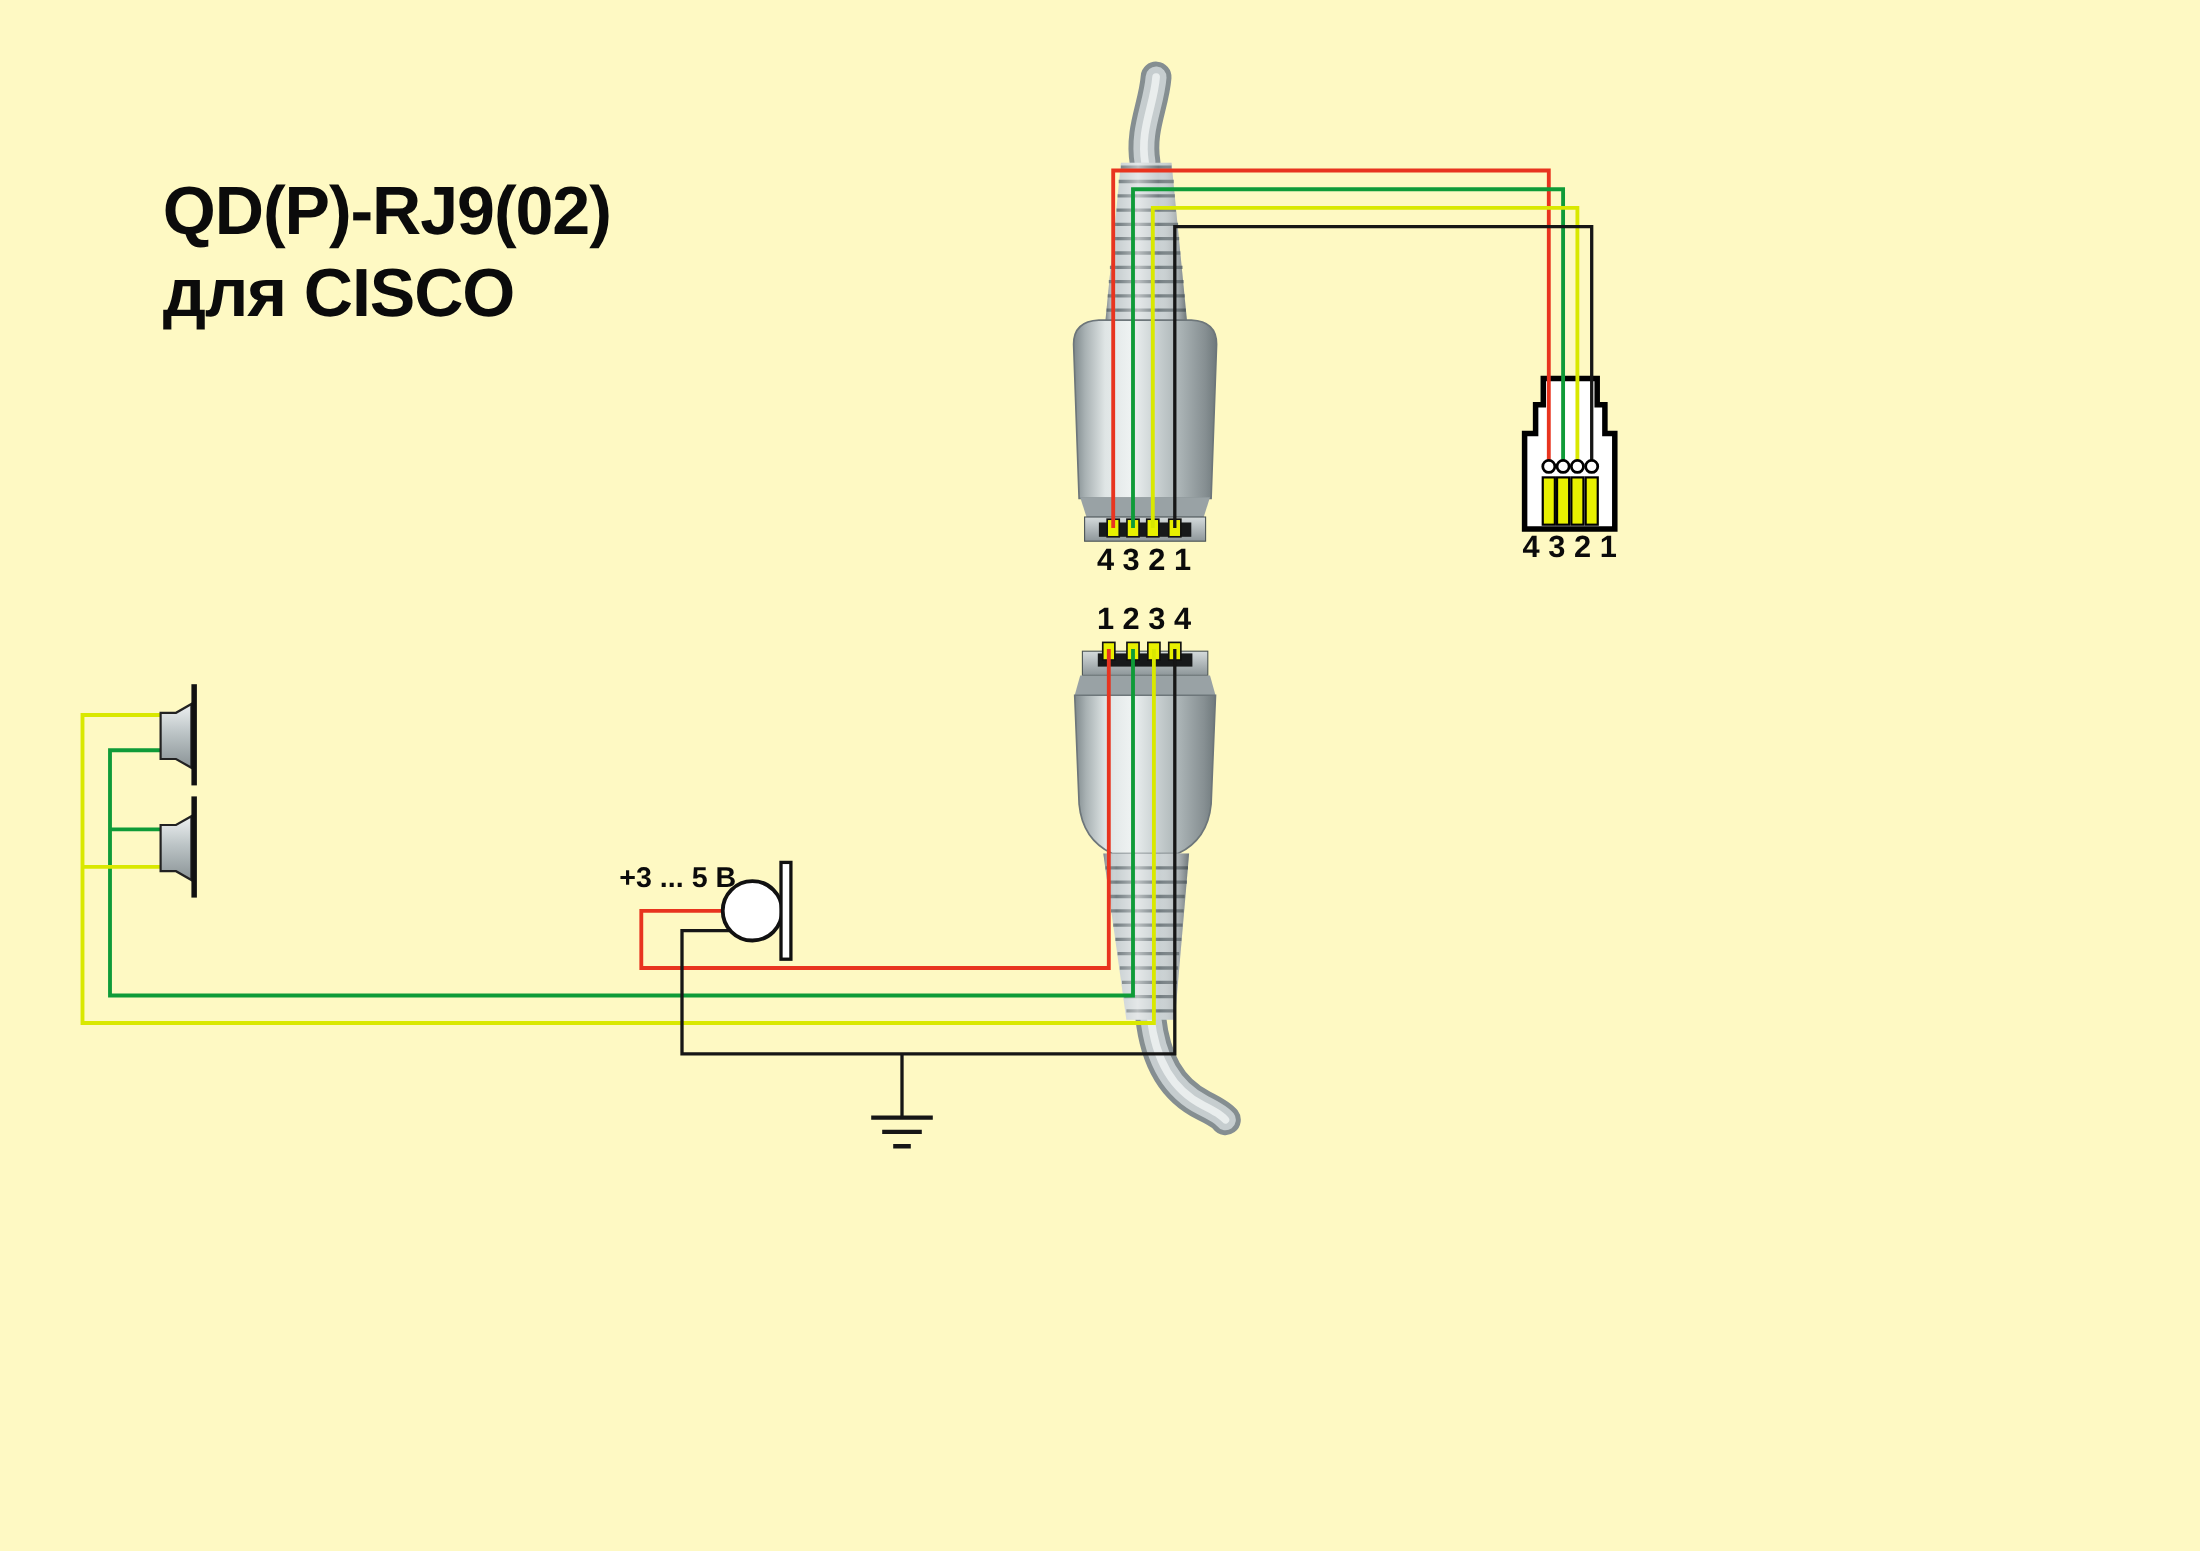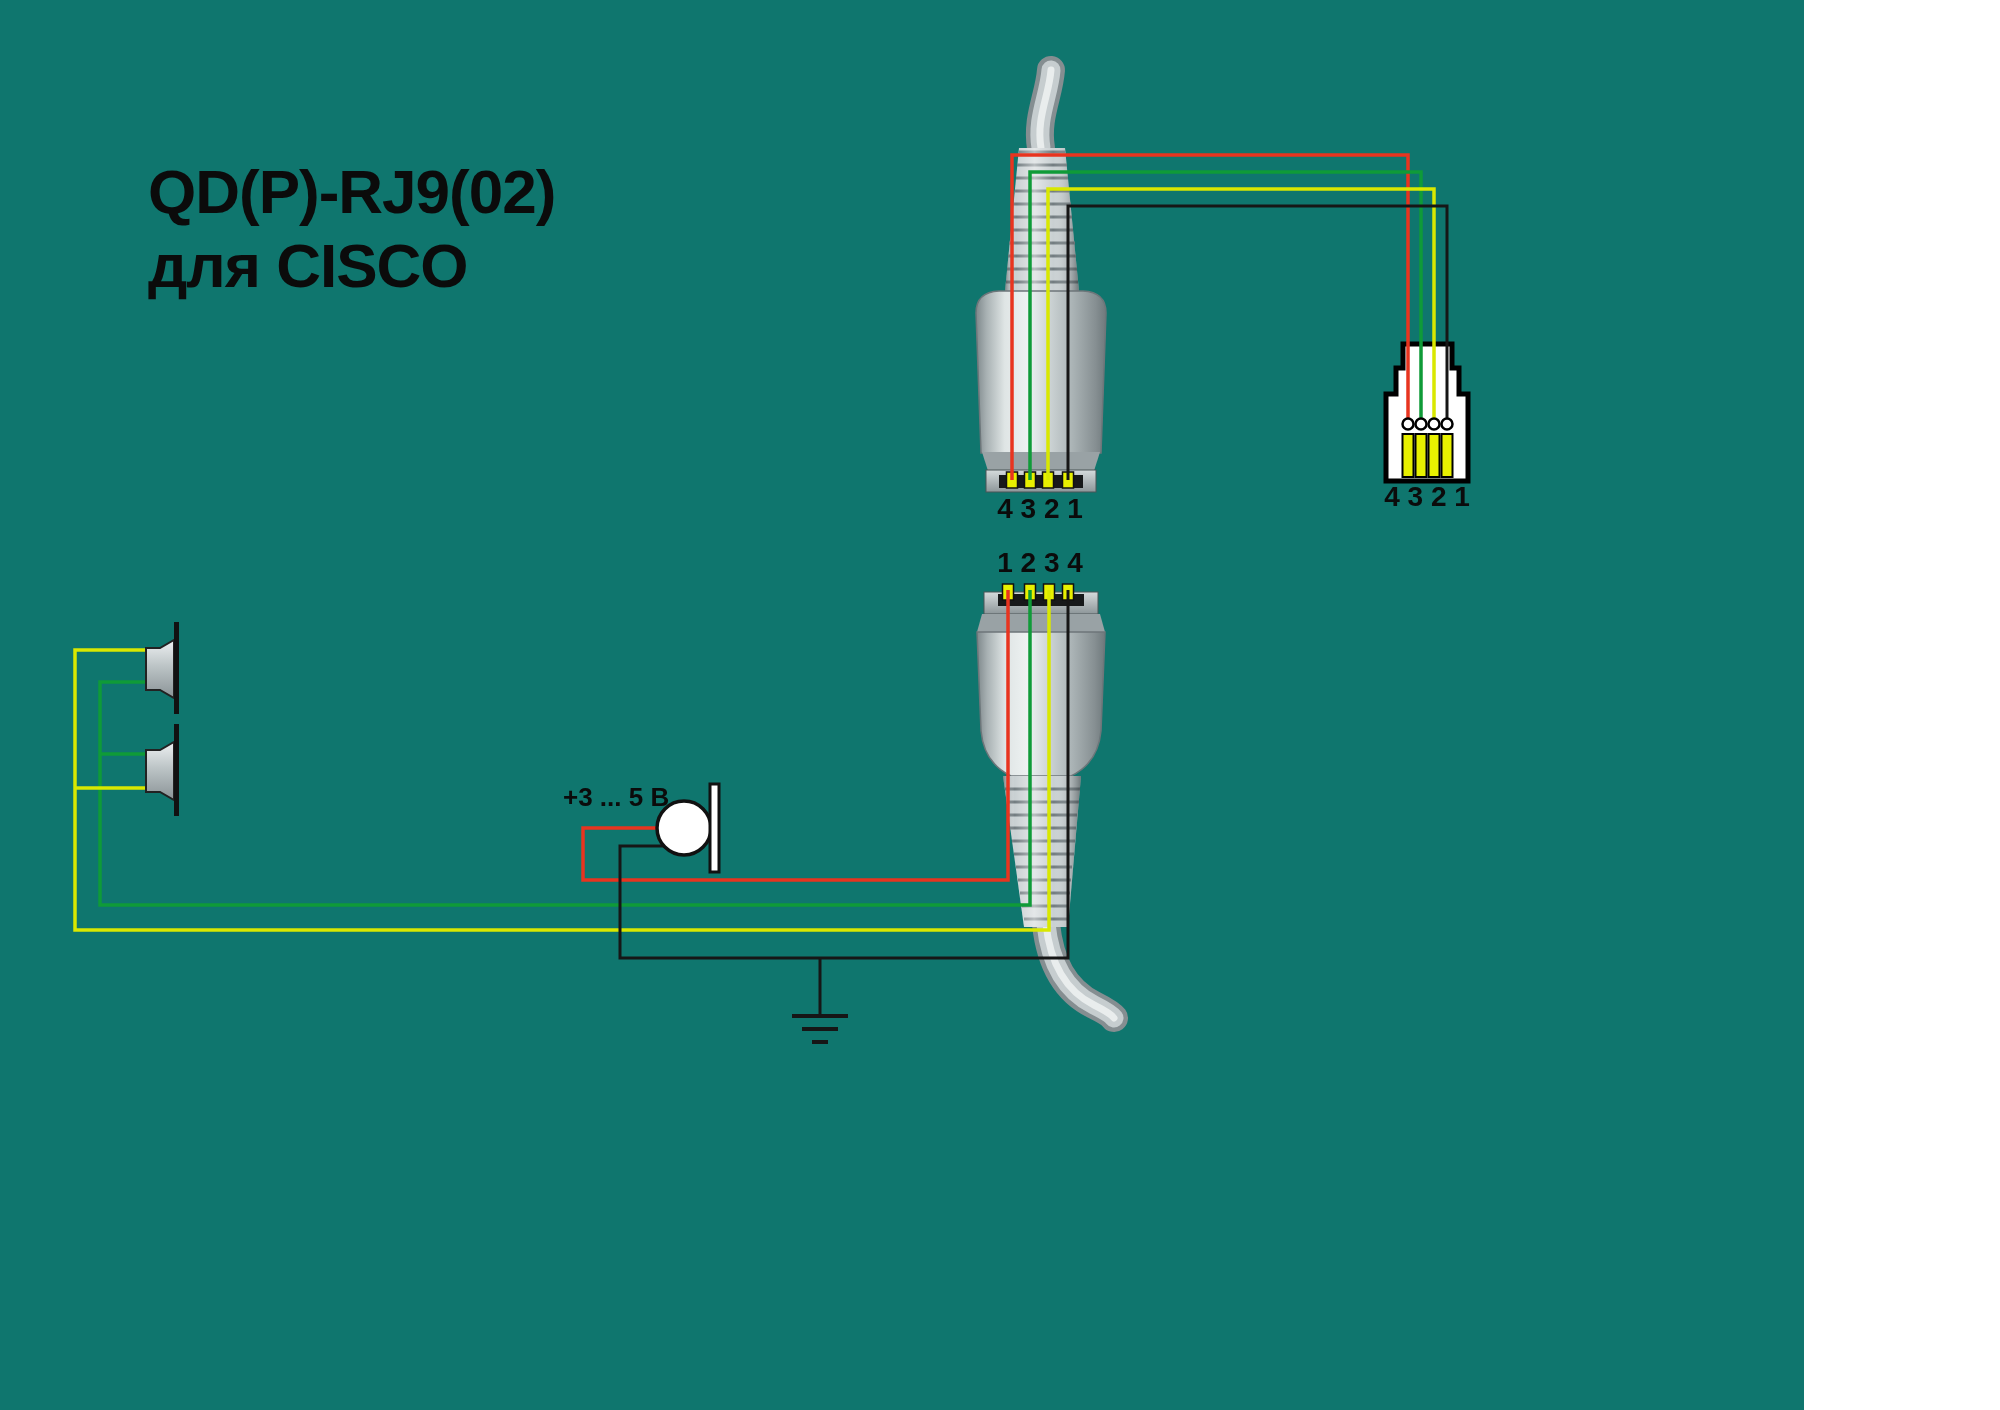--- a/index.html
+++ b/index.html
@@ -1,16 +1,16 @@
 <!DOCTYPE html>
 <html><head>
 <meta charset="utf-8">
 <style>
   html,body{margin:0;padding:0;background:#ffffff;}
-  .canvas{position:relative;width:1804px;height:1410px;background:#0f766e;overflow:hidden;
+  .canvas{position:relative;width:2000px;height:1410px;background:#fef9c3;overflow:hidden;
           font-family:"Liberation Sans","DejaVu Sans",sans-serif;}
   svg{display:block;}
   text{fill:#0b0b0b;font-family:"Liberation Sans","DejaVu Sans",sans-serif;}
   .title-line{font-size:62px;font-weight:700;letter-spacing:-1px;}
   .pin-label{font-size:28px;font-weight:700;}
   .mic-label{font-size:26px;font-weight:700;}
 </style>
 </head>
 <body>
 

